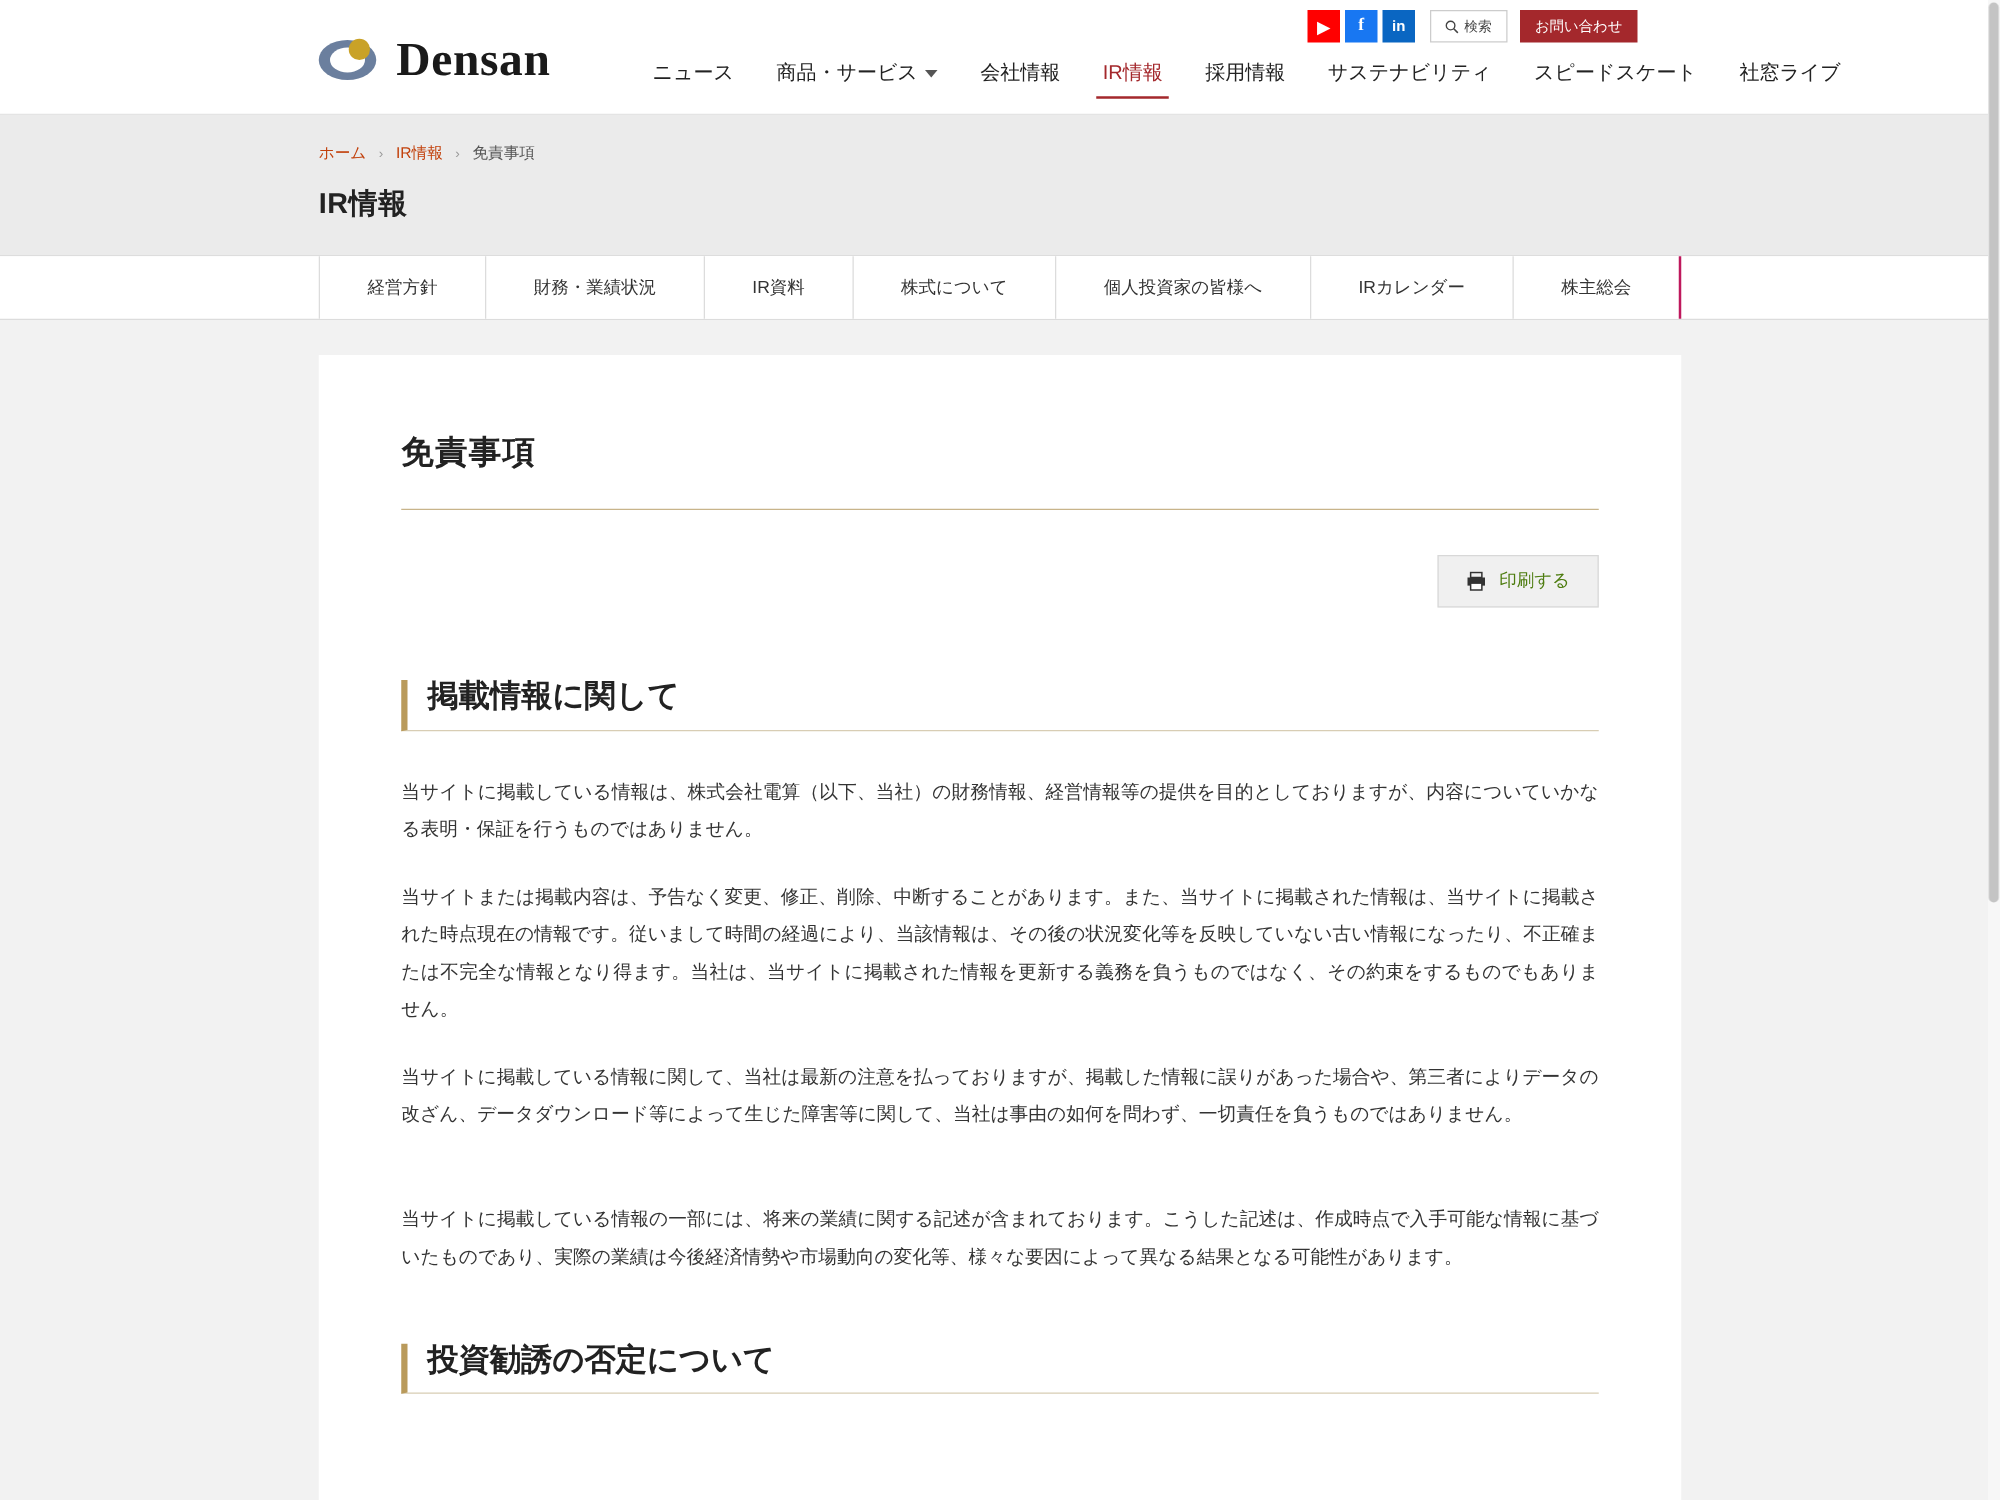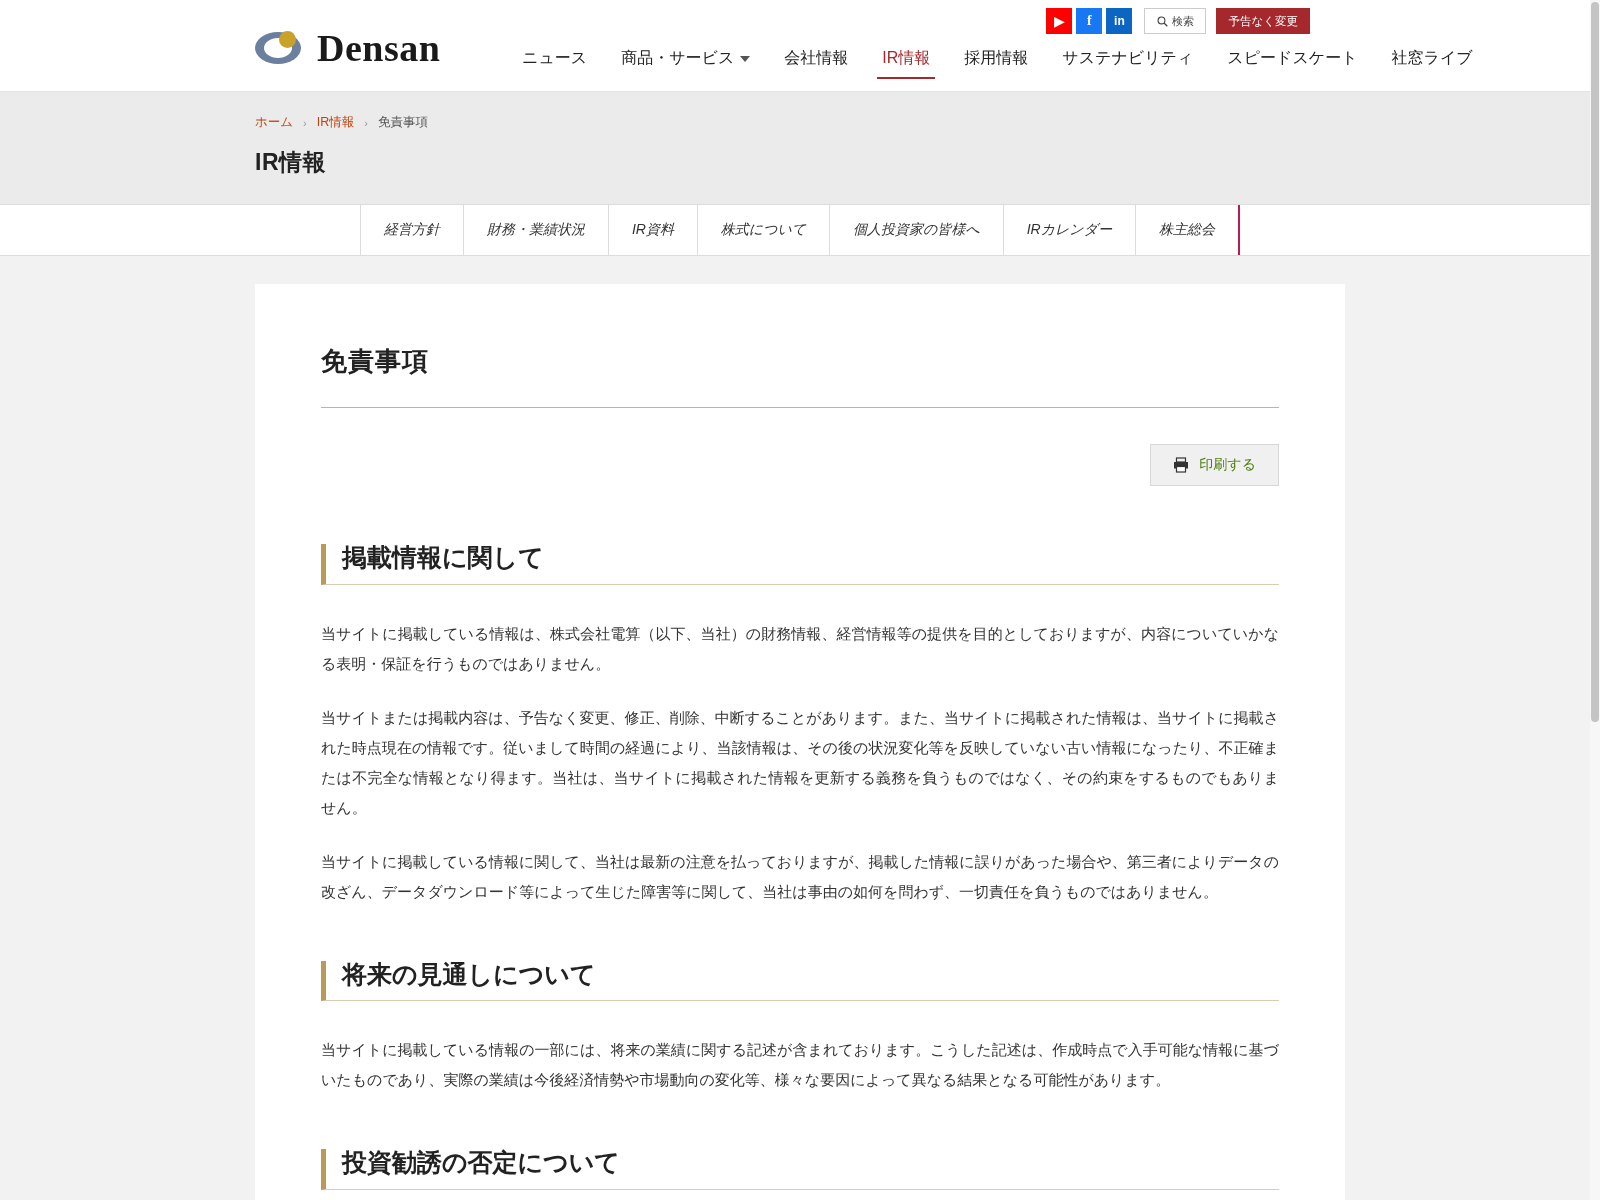--- a/index.html
+++ b/index.html
@@ -186,24 +186,23 @@
     color: #222222;
     letter-spacing: 0.5px;
   }
 
   
   .local-nav {
     background: #ffffff;
     border-bottom: 1px solid #dcdcdc;
   }
   .local-nav-inner {
-    width: 880px;
+    width: 1090px;
     margin: 0 auto;
     display: flex;
-    font-style: italic;
   }
   .local-tab {
     flex: 1 1 auto;
     text-align: center;
     font-size: 14px;
     color: #333333;
     padding: 16px 4px;
     border-left: 1px solid #dcdcdc;
     cursor: pointer;
     white-space: nowrap;
@@ -309,21 +308,21 @@
     <div class="search-btn">
       <span>
         <svg width="11" height="11" viewBox="0 0 16 16">
           <circle cx="6.5" cy="6.5" r="5" fill="none" stroke="#444" stroke-width="1.6"></circle>
           <line x1="10.2" y1="10.2" x2="15" y2="15" stroke="#444" stroke-width="1.8"></line>
         </svg>
       </span>
       <span>検索</span>
     </div>
     <div class="contact-btn">
-      <span>予告なく変更</span>
+      <span>お問い合わせ</span>
     </div>
   </div>
 
   <div class="logo">
     <span class="logo-mark">
       <span class="ring"></span>
       <span class="inner"></span>
       <span class="dot"></span>
     </span>
     <span class="logo-text">Densan</span>
@@ -417,21 +416,20 @@
     </div>
 
     <section class="section-block">
       <h2 class="section-head">掲載情報に関して</h2>
       <p class="first-p">当サイトに掲載している情報は、株式会社電算（以下、当社）の財務情報、経営情報等の提供を目的としておりますが、内容についていかなる表明・保証を行うものではありません。</p>
       <p>当サイトまたは掲載内容は、予告なく変更、修正、削除、中断することがあります。また、当サイトに掲載された情報は、当サイトに掲載された時点現在の情報です。従いまして時間の経過により、当該情報は、その後の状況変化等を反映していない古い情報になったり、不正確または不完全な情報となり得ます。当社は、当サイトに掲載された情報を更新する義務を負うものではなく、その約束をするものでもありません。</p>
       <p>当サイトに掲載している情報に関して、当社は最新の注意を払っておりますが、掲載した情報に誤りがあった場合や、第三者によりデータの改ざん、データダウンロード等によって生じた障害等に関して、当社は事由の如何を問わず、一切責任を負うものではありません。</p>
     </section>
 
     <section class="section-block">
-      <h2 class="section-head">将来の見通しについて</h2>
       <p class="first-p">当サイトに掲載している情報の一部には、将来の業績に関する記述が含まれております。こうした記述は、作成時点で入手可能な情報に基づいたものであり、実際の業績は今後経済情勢や市場動向の変化等、様々な要因によって異なる結果となる可能性があります。</p>
     </section>
 
     <section class="section-block">
       <h2 class="section-head">投資勧誘の否定について</h2>
 
     </section>
 
   </article>
 </main>

